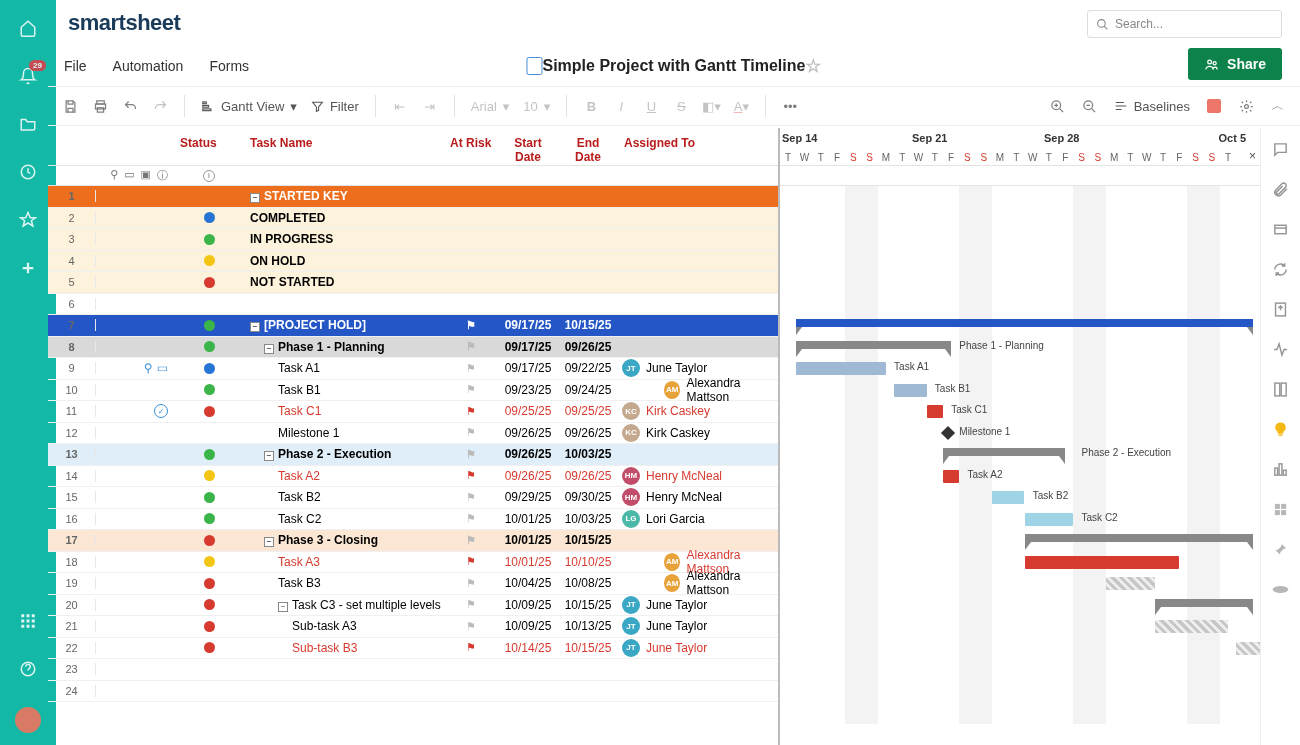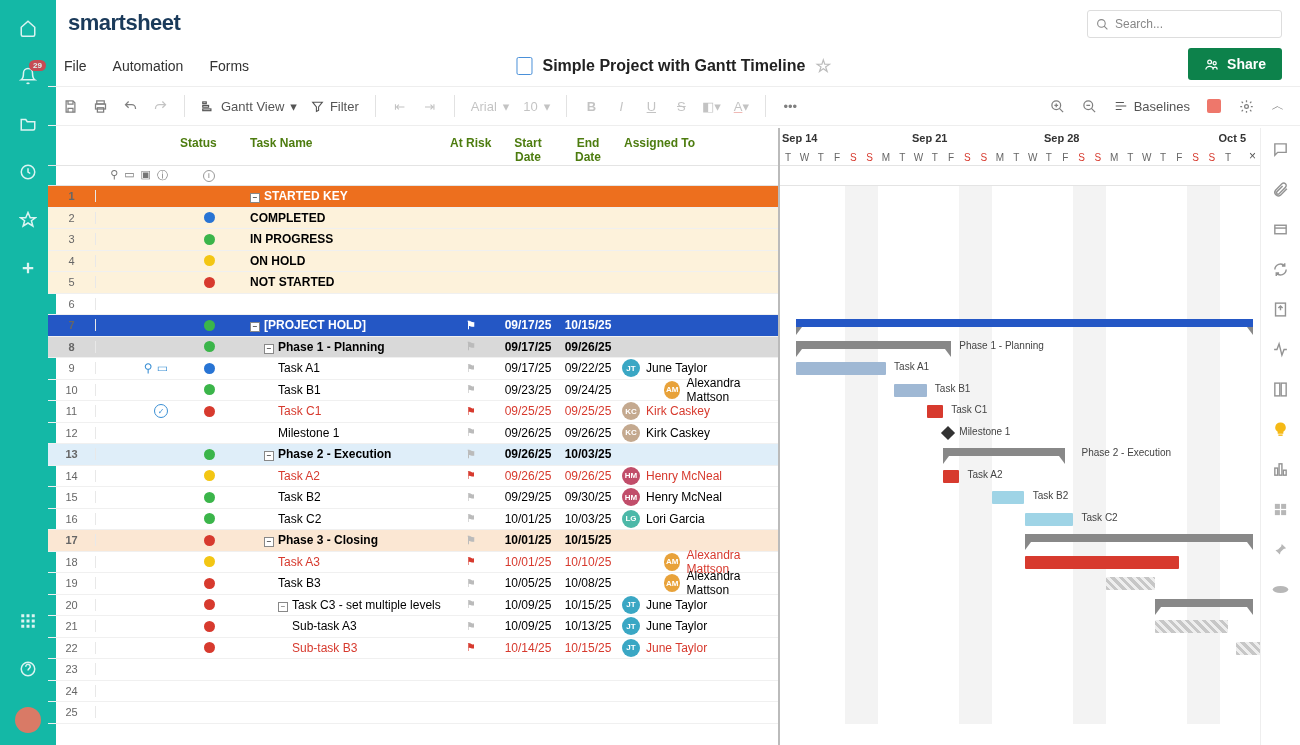--- a/index.html
+++ b/index.html
@@ -12,21 +12,21 @@
 .rail-badge { position:absolute; top:-6px; right:-8px; background:#e63946; color:#fff; font-size:8px; border-radius:8px; padding:1px 4px; font-weight:bold; }
 .rail-avatar { width:26px; height:26px; border-radius:50%; background:#d97a66; margin-bottom:12px; margin-top:auto; }
 
 
 .top { position:absolute; left:48px; right:0; top:0; }
 .brand { font-size:22px; color:#1a3a5a; padding:10px 20px 4px; font-weight:600; letter-spacing:-.5px; }
 .searchbox { position:absolute; right:18px; top:10px; width:195px; height:28px; border:1px solid #ddd; border-radius:3px; display:flex; align-items:center; padding:0 8px; color:#888; font-size:12px; gap:6px; }
 
 .menubar { display:flex; align-items:center; height:40px; padding:0 16px; gap:26px; font-size:14px; color:#333; position:relative; margin-top:6px; }
 .menubar .menu-item{cursor:pointer;}
-.title-center { position:absolute; left:50%; transform:translateX(-50%); display:flex; align-items:center; gap:10px; font-weight:700; font-size:16px; color:#222;}
+.title-center { position:absolute; left:50%; transform:translateX(-50%); display:flex; align-items:center; font-weight:700; font-size:16px; color:#222;}
 .title-center .sheet-ic{width:16px;height:18px;border:1.5px solid #4a90d9;border-radius:2px;}
 .title-center .star{color:#bbb; font-size:18px; cursor:pointer;}
 .share-btn { position:absolute; right:18px; top:2px; background:#0d824b; color:#fff; border-radius:3px; padding:8px 16px; font-size:14px; font-weight:600; display:flex; align-items:center; gap:8px; cursor:pointer;}
 
 .toolbar { height:40px; border-top:1px solid #eee; border-bottom:1px solid #eee; display:flex; align-items:center; padding:0 14px; gap:14px; color:#555; font-size:13px;}
 .toolbar .sep{width:1px;height:22px;background:#e2e2e2;margin:0 2px;}
 .toolbar .tb-ic{width:16px;height:16px;display:inline-flex;align-items:center;justify-content:center;cursor:pointer;opacity:.75;}
 .toolbar .tb-txt{display:flex;align-items:center;gap:6px;cursor:pointer;}
 .toolbar .right{margin-left:auto;display:flex;align-items:center;gap:16px;}
 .toolbar .dim{opacity:.35;}
@@ -35,21 +35,21 @@
 
 .right-rail{position:absolute;right:0;top:128px;width:40px;bottom:0;border-left:1px solid #eee;display:flex;flex-direction:column;align-items:center;padding-top:12px;gap:22px;color:#666;}
 .right-rail .ric{width:18px;height:18px;cursor:pointer;opacity:.7;display:flex;align-items:center;justify-content:center;}
 .right-rail .bulb{color:#f5b916;opacity:1;}
 
 
 .grid-wrap{position:absolute;left:48px;right:40px;top:128px;bottom:0;display:flex;}
 .sheet{flex:0 0 732px;border-right:2px solid #bbb;display:flex;flex-direction:column;}
 .gantt{flex:1;position:relative;overflow:hidden;}
 
-.col-head{display:flex;height:38px;border-bottom:1px solid #e4e4e4;font-size:12px;color:#4d7c0f;font-weight:700;align-items:flex-start;padding-top:8px;}
+.col-head{display:flex;height:38px;border-bottom:1px solid #e4e4e4;font-size:12px;color:#b91c1c;font-weight:700;align-items:flex-start;padding-top:8px;}
 .col-head .hc{padding:0 6px;}
 .rownum-col{width:48px;}
 .ind-col{width:78px;text-align:right;}
 .status-col{width:70px;}
 .task-col{width:200px;}
 .risk-col{width:54px;}
 .date-col{width:60px;text-align:center;}
 .assign-col{flex:1;}
 
 .meta-row{height:20px;display:flex;align-items:center;font-size:11px;color:#777;border-bottom:1px solid #e4e4e4;}
@@ -656,21 +656,21 @@
         <div class="row">
           <div class="rn">19</div>
           <div class="ind"></div>
           <div class="st">
             <span class="dot red"></span>
           </div>
           <div class="tn" style="padding-left: 34px;"><span>Task B3</span></div>
           <div class="rk">
             <span class="flag ">⚑</span>
           </div>
-          <div class="d1">10/05/25</div>
+          <div class="d1">10/04/25</div>
           <div class="d2">10/08/25</div>
           <div class="as">
             <span class="avatar av-am">AM</span>
             <span>Alexandra Mattson</span>
           </div>
         </div>
         <div class="row">
           <div class="rn">20</div>
           <div class="ind"></div>
           <div class="st">
@@ -726,30 +726,20 @@
           <div class="ind"></div>
           <div class="st"></div>
           <div class="tn" style="padding-left: 6px;"><span></span></div>
           <div class="rk"></div>
           <div class="d1"></div>
           <div class="d2"></div>
           <div class="as"></div>
         </div>
         <div class="row">
           <div class="rn">24</div>
-          <div class="ind"></div>
-          <div class="st"></div>
-          <div class="tn" style="padding-left: 6px;"><span></span></div>
-          <div class="rk"></div>
-          <div class="d1"></div>
-          <div class="d2"></div>
-          <div class="as"></div>
-        </div>
-        <div class="row">
-          <div class="rn">25</div>
           <div class="ind"></div>
           <div class="st"></div>
           <div class="tn" style="padding-left: 6px;"><span></span></div>
           <div class="rk"></div>
           <div class="d1"></div>
           <div class="d2"></div>
           <div class="as"></div>
         </div>
       </div>
   </div>

